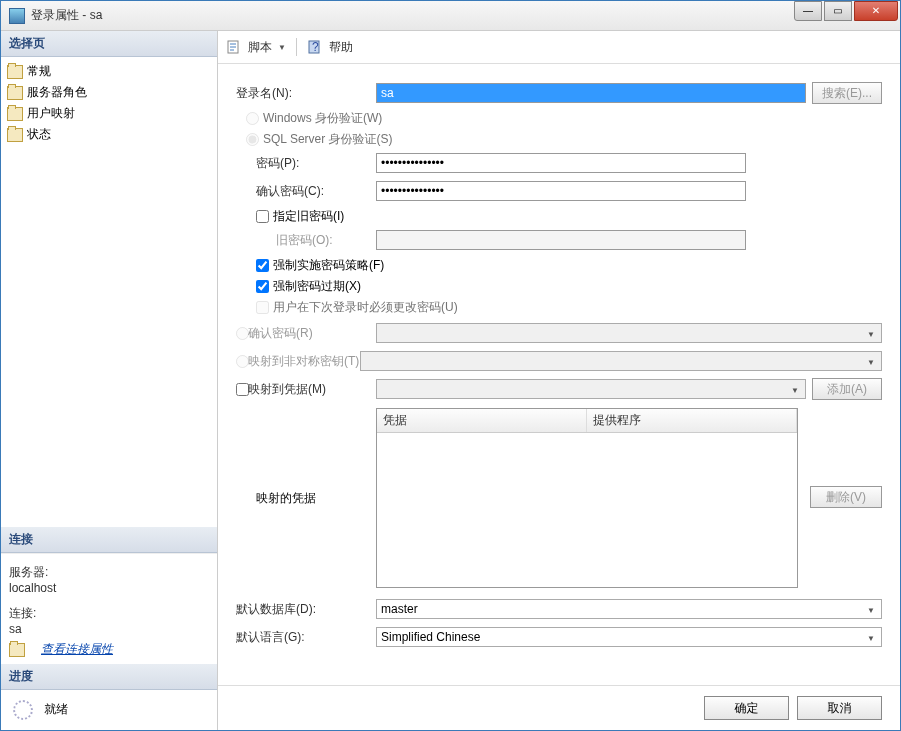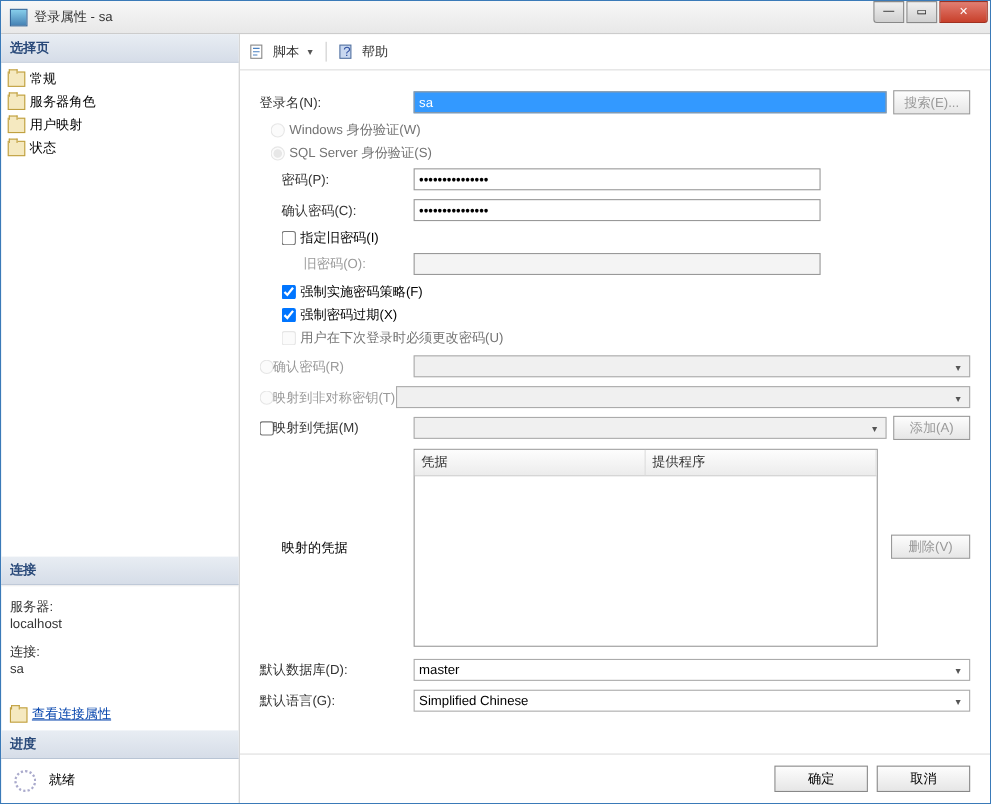--- a/index.html
+++ b/index.html
@@ -17,21 +17,21 @@
 .side-header { background: linear-gradient(#e8edf3, #d6dde8); border-bottom: 1px solid #b8c4d4; padding: 4px 8px; font-weight: bold; color: #2a4a7a; }
 .side-list { padding: 4px 6px; flex: 0 0 auto; }
 .side-item { display: flex; align-items: center; padding: 2px 0; cursor: pointer; }
 .side-icon { width: 16px; height: 14px; margin-right: 4px; display: inline-block; background: #f5e9c0; border: 1px solid #c0a040; position: relative; }
 .side-icon::before { content: ""; position: absolute; left: 0; top: -3px; width: 6px; height: 3px; background: #f5e9c0; border: 1px solid #c0a040; border-bottom: none; }
 .side-spacer { flex: 1; }
 .conn-section { padding: 6px 8px; border-top: 1px solid #eee; }
 .conn-label { color: #333; margin-top: 4px; }
 .conn-value { color: #333; }
 .conn-link { color: #0645ad; text-decoration: underline; cursor: pointer; }
-.link-row { display: flex; align-items: center; gap: 0; margin-top: 26px; }
+.link-row { display: flex; align-items: center; gap: 12px; margin-top: 5px; font-style: italic; }
 .progress-section { padding: 6px 8px; }
 .spinner { width: 20px; height: 20px; border: 2px dotted #aac; border-radius: 50%; display: inline-block; vertical-align: middle; margin: 4px 8px 4px 4px; }
 .main { flex: 1; display: flex; flex-direction: column; }
 .toolbar { height: 28px; border-bottom: 1px solid #ddd; display: flex; align-items: center; padding: 16px 8px; gap: 6px; }
 .tb-icon { width: 16px; height: 16px; display: inline-block; }
 .tb-label { color: #333; }
 .tb-arrow { font-size: 8px; color: #555; }
 .tb-sep { width: 1px; height: 18px; background: #ccc; margin: 0 4px; }
 .form-area { flex: 1; padding: 18px 18px 10px 18px; overflow: auto; }
 .row { display: flex; align-items: center; margin-bottom: 6px; min-height: 22px; }

